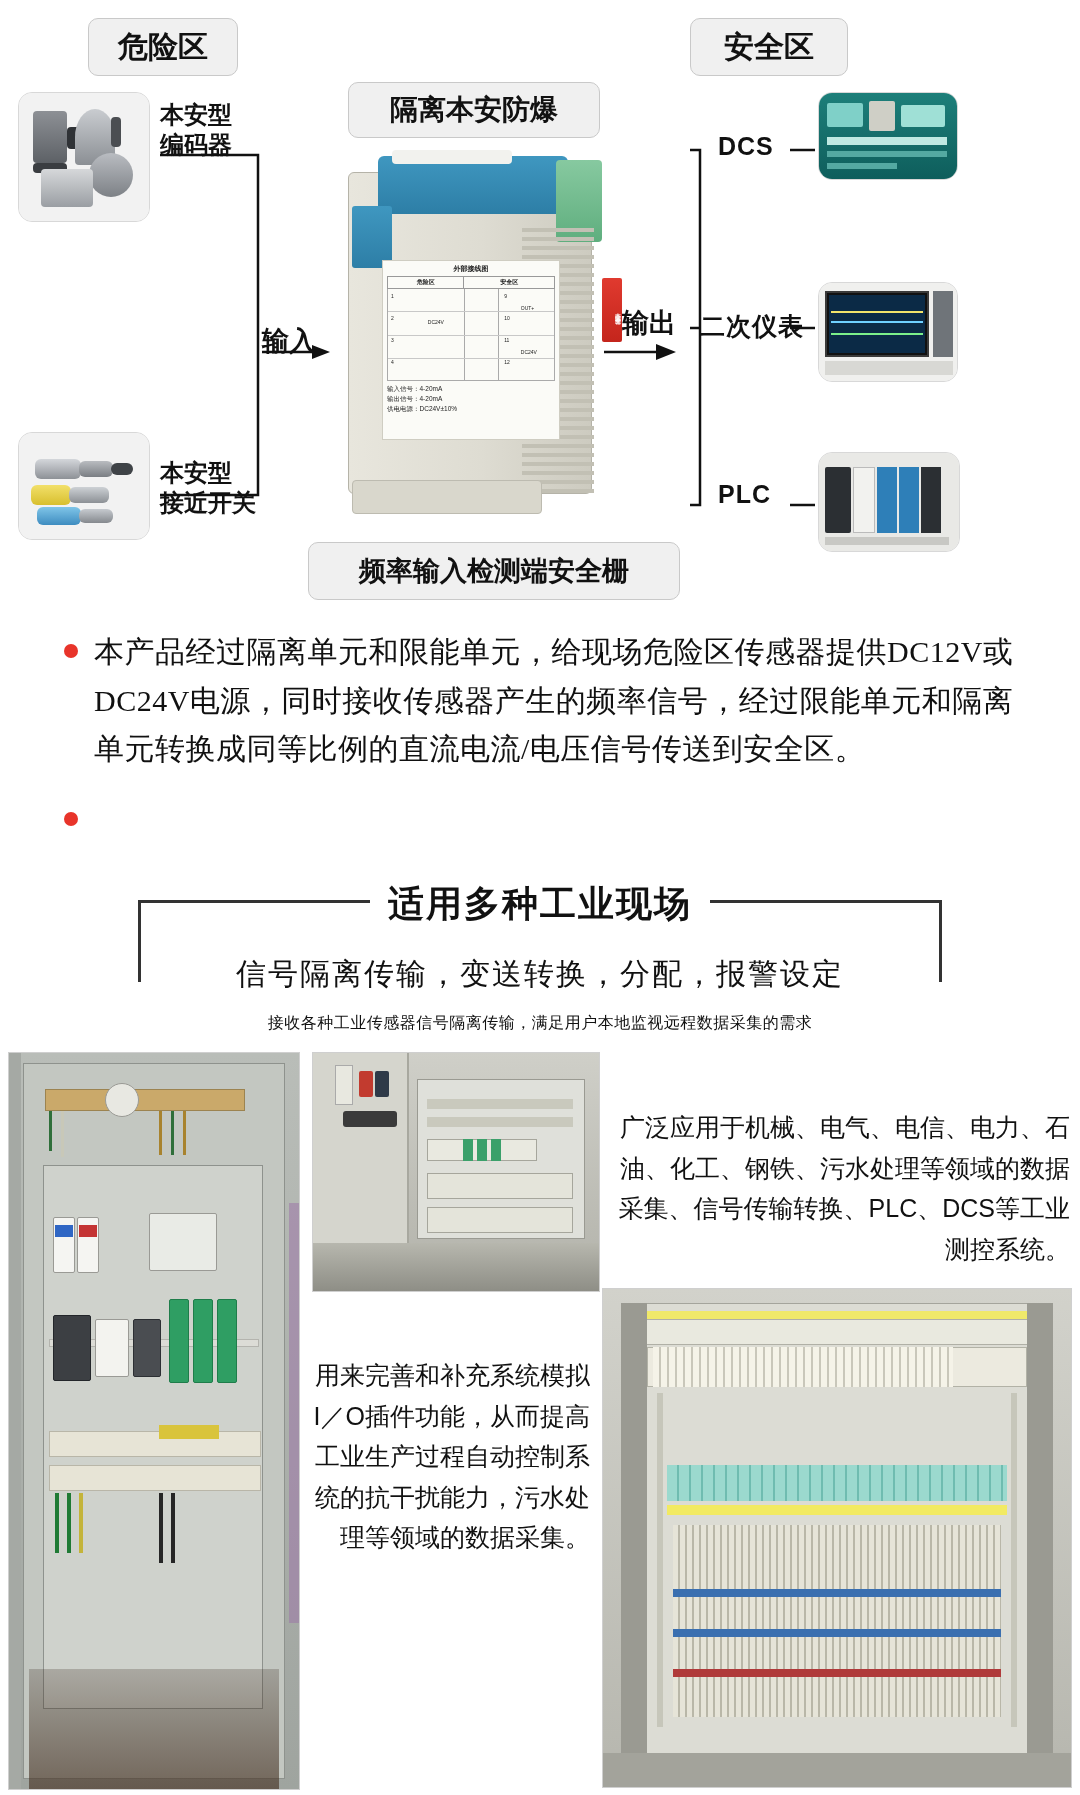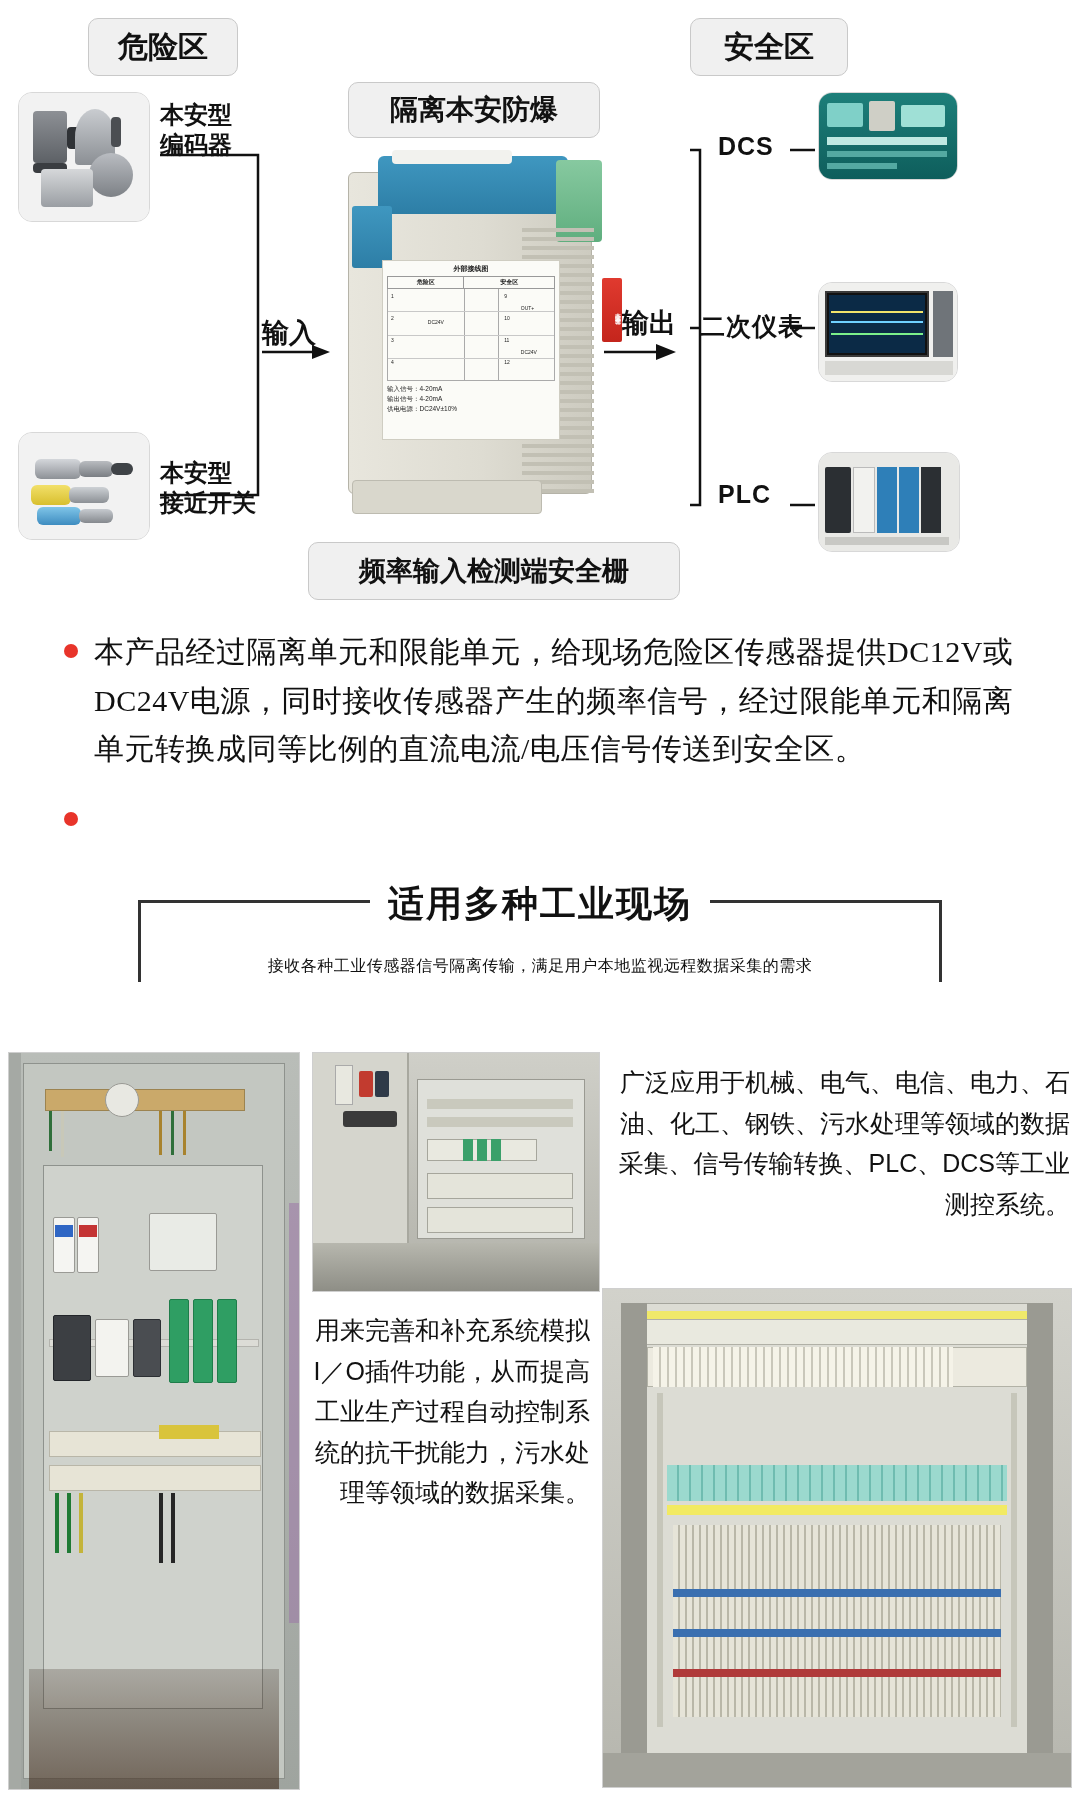--- a/index.html
+++ b/index.html
@@ -192,20 +192,21 @@
   .ph1 { left: 8px;   top: 0px;   width: 292px; height: 738px; }
   .ph2 { left: 312px; top: 0px;   width: 288px; height: 240px; }
   .ph3 { left: 602px; top: 236px; width: 470px; height: 500px; }
 
   .para {
     position: absolute;
     font-size: 25px;
     line-height: 1.62;
     color: #111;
     text-align: right;
+    margin-top: 45px;
   }
   .para1 { left: 612px; top: 10px;  width: 458px; }
   .para2 { left: 312px; top: 258px; width: 278px; }
 
   
   .cab { position:absolute; inset:0; }
   .rail { position:absolute; background:#dcdcd6; border:1px solid #b4b4ae; }
   .brk  { position:absolute; background:#f5f5f2; border:1px solid #9a9a95; border-radius:2px; }
   .wire { position:absolute; }
   .greenmod { position:absolute; background:#2f9e63; border:1px solid #1f7d4a; border-radius:2px; }
@@ -263,21 +264,21 @@
       <div class="prox" style="left:50px; top:54px; width:40px; height:16px; background:linear-gradient(to bottom,#cdd1d5,#8c9095);"></div>
       <div class="prox" style="left:18px; top:74px; width:44px; height:18px; background:linear-gradient(to bottom,#7fc5e8,#3e8cc0);"></div>
       <div class="prox" style="left:60px; top:76px; width:34px; height:14px; background:linear-gradient(to bottom,#c6cacf,#85898e);"></div>
     </div>
   </div>
   <div class="label-txt" style="left:160px; top:458px; width:150px;">
     <div>本安型</div>
     <div>接近开关</div>
   </div>
 
-  <div class="io-label" style="left:262px; top:315px;">输入</div>
+  <div class="io-label" style="left:262px; top:323px;">输入</div>
   <div class="io-label" style="left:622px; top:305px;">输出</div>
 
   <div class="device">
     <div class="dev-body"></div>
     <div class="dev-top-blue"></div>
     <div class="dev-top-white"></div>
     <div class="dev-green"></div>
     <div class="dev-blue-left"></div>
     <div class="ridges">
       <i></i>
@@ -392,20 +393,21 @@
   <div class="bullet-row second">
     <div class="dot"></div>
   </div>
 </div>
 
 <div class="section">
   <div class="sec-title-wrap">
     <div class="bracket"></div>
     <span class="sec-title">适用多种工业现场</span>
   </div>
+  <div class="sec-sub">信号隔离传输，变送转换，分配，报警设定</div>
   <div class="sec-sub2">接收各种工业传感器信号隔离传输，满足用户本地监视远程数据采集的需求</div>
 </div>
 
 <div class="bottom">
 
   <div class="ph ph1">
     <div class="cab" style="background:linear-gradient(to bottom,#b9bdb8,#9fa49f);">
       <div style="position:absolute;left:14px;top:10px;right:14px;bottom:10px;background:#c3c7c1;border:1px solid #8e928d;"></div>
 
       <div class="strip" style="left:36px;top:36px;width:200px;height:22px;background:#caa96a;border-color:#9c8350;"></div>

